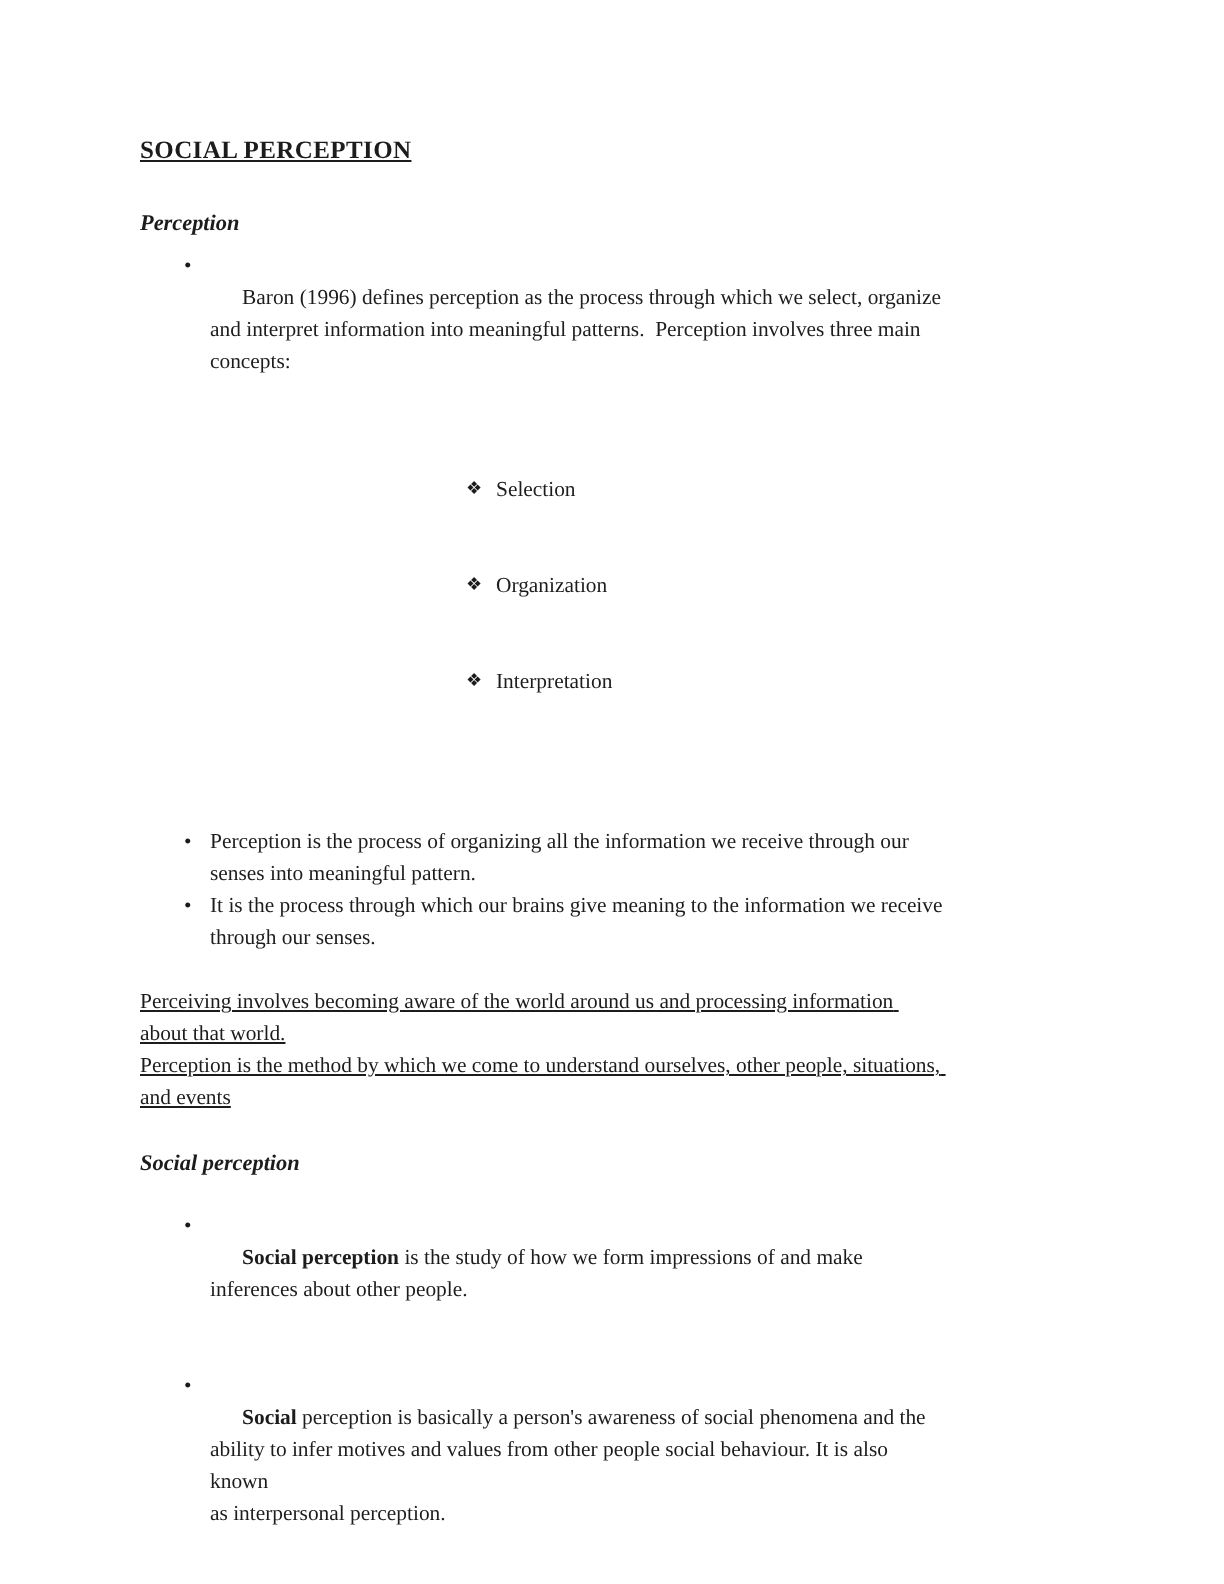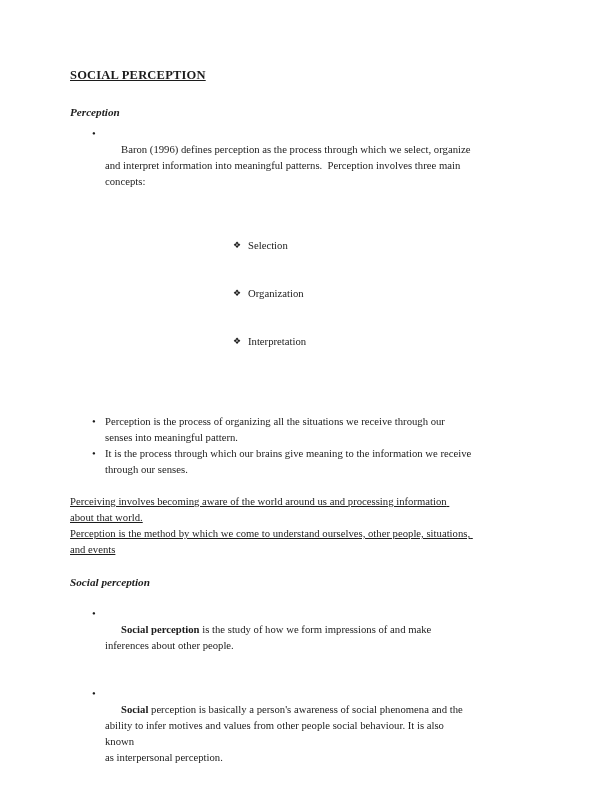--- a/index.html
+++ b/index.html
@@ -93,21 +93,21 @@
         <div class="subitem">
           <span class="smark">❖</span>
           <span>Interpretation</span>
         </div>
       </div>
     </div>
   </div>
 
   <div class="bullet txt">
     <span class="bmark">•</span>
-    <div class="btext">Perception is the process of organizing all the situations we receive through our senses into meaningful pattern.</div>
+    <div class="btext">Perception is the process of organizing all the information we receive through our senses into meaningful pattern.</div>
   </div>
 
   <div class="bullet txt">
     <span class="bmark">•</span>
     <div class="btext">It is the process through which our brains give meaning to the information we receive through our senses.</div>
   </div>
 
 
   <div class="para-block2">
     <p class="txt">Perceiving involves becoming aware of the world around us and processing information about that world.</p>

